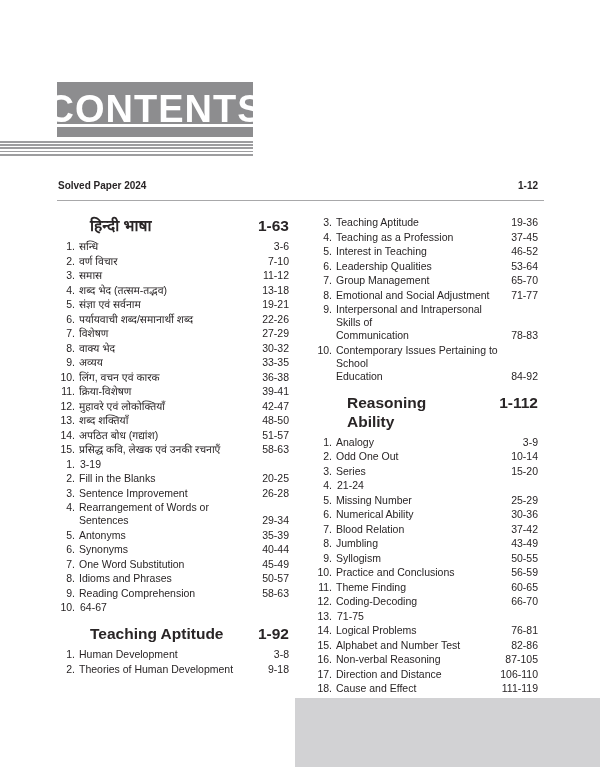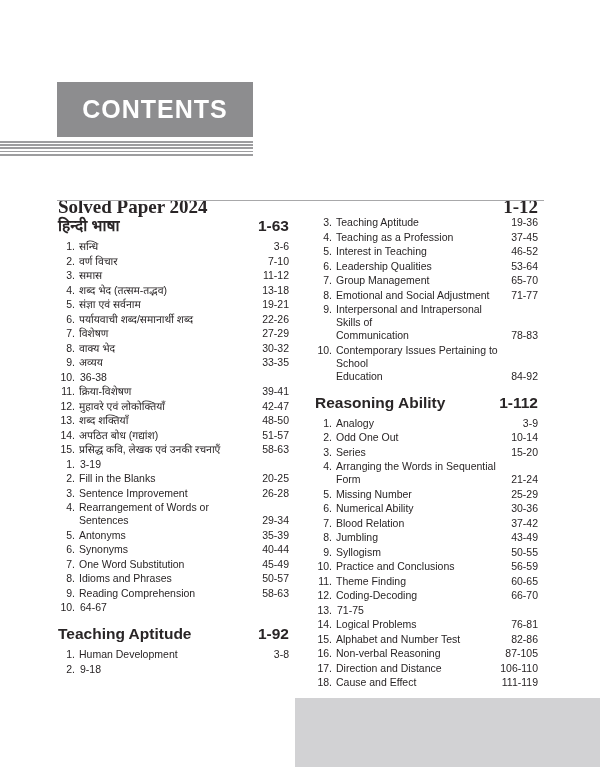--- a/index.html
+++ b/index.html
@@ -6,46 +6,46 @@
   body {
     width:600px; height:767px; position:relative; overflow:hidden;
     background:#ffffff; color:#292526;
     font-family:"Liberation Sans","DejaVu Sans",sans-serif;
   }
   .banner {
     position:absolute; left:57px; top:82px; width:196px; height:55px;
     display:flex; align-items:center; justify-content:center;
   }
   .banner-title {
-    color:#ffffff; font-weight:bold; font-size:25px; letter-spacing:1px;
+    color:#ffffff; font-weight:bold; font-size:38px; letter-spacing:1px;text-decoration:underline;
   }
   .stripes {
     position:absolute; left:0; top:141px; width:253px; height:16px;
   }
   .solved-row {
-    position:absolute; left:58px; top:196px; width:480px;
+    position:absolute; left:58px; top:180px; width:480px;
     display:flex; justify-content:space-between; align-items:baseline;
-    font-weight:bold; font-size:19px;font-family:Liberation Serif, serif;
+    font-weight:bold; font-size:10px;
   }
   .rule {
     position:absolute; left:57px; top:200px; width:487px; height:0;
     border-top:1.5px solid #a8a8aa;
   }
   .columns {
     position:absolute; left:58px; top:216px; width:480px;
     display:flex; justify-content:space-between;
   }
   .col-left  { width:231px; }
   .col-right { width:223px; }
   .sec-head {
     display:flex; justify-content:space-between; align-items:baseline;
     font-weight:bold; font-size:15.5px; margin:10px 0 5px 0; line-height:19px;
   }
   .col > .sec-head:first-child { margin-top:0; }
-  .sec-title { flex:1; }
+  .sec-title { flex:1;margin-left:32px; }
   .sec-pages { flex:none; margin-left:22px; }
   .item {
     display:flex; align-items:flex-start;
     font-size:10.5px; line-height:13px; margin-bottom:1.5px;
   }
   .item .num   { flex:none; width:17px; text-align:right; }
   .item .label { flex:1; margin-left:4px; white-space:pre-line; }
   .item .pages { flex:none; margin-left:5px; align-self:flex-end; text-align:left; }
   .bottom-block {
     position:absolute; left:295px; top:698px; width:305px; height:69px;
@@ -122,20 +122,21 @@
   </div>
 
   <div class="item">
     <span class="num">9.</span>
     <span class="label">अव्यय</span>
     <span class="pages">33-35</span>
   </div>
 
   <div class="item">
     <span class="num">10.</span>
+    <span class="label">लिंग, वचन एवं कारक</span>
     <span class="pages">36-38</span>
   </div>
 
   <div class="item">
     <span class="num">11.</span>
     <span class="label">क्रिया-विशेषण</span>
     <span class="pages">39-41</span>
   </div>
 
   <div class="item">
@@ -227,20 +228,21 @@
   </div>
 
   <div class="item">
     <span class="num">1.</span>
     <span class="label">Human Development</span>
     <span class="pages">3-8</span>
   </div>
 
   <div class="item">
     <span class="num">2.</span>
+    <span class="label">Theories of Human Development</span>
     <span class="pages">9-18</span>
   </div>
 </div>
   <div class="col col-right" id="col-right">
   <div class="item">
     <span class="num">3.</span>
     <span class="label">Teaching Aptitude</span>
     <span class="pages">19-36</span>
   </div>
 
@@ -306,21 +308,20 @@
   </div>
 
   <div class="item">
     <span class="num">3.</span>
     <span class="label">Series</span>
     <span class="pages">15-20</span>
   </div>
 
   <div class="item">
     <span class="num">4.</span>
-    <span class="label">Arranging the Words in Sequential Form</span>
     <span class="pages">21-24</span>
   </div>
 
   <div class="item">
     <span class="num">5.</span>
     <span class="label">Missing Number</span>
     <span class="pages">25-29</span>
   </div>
 
   <div class="item">

